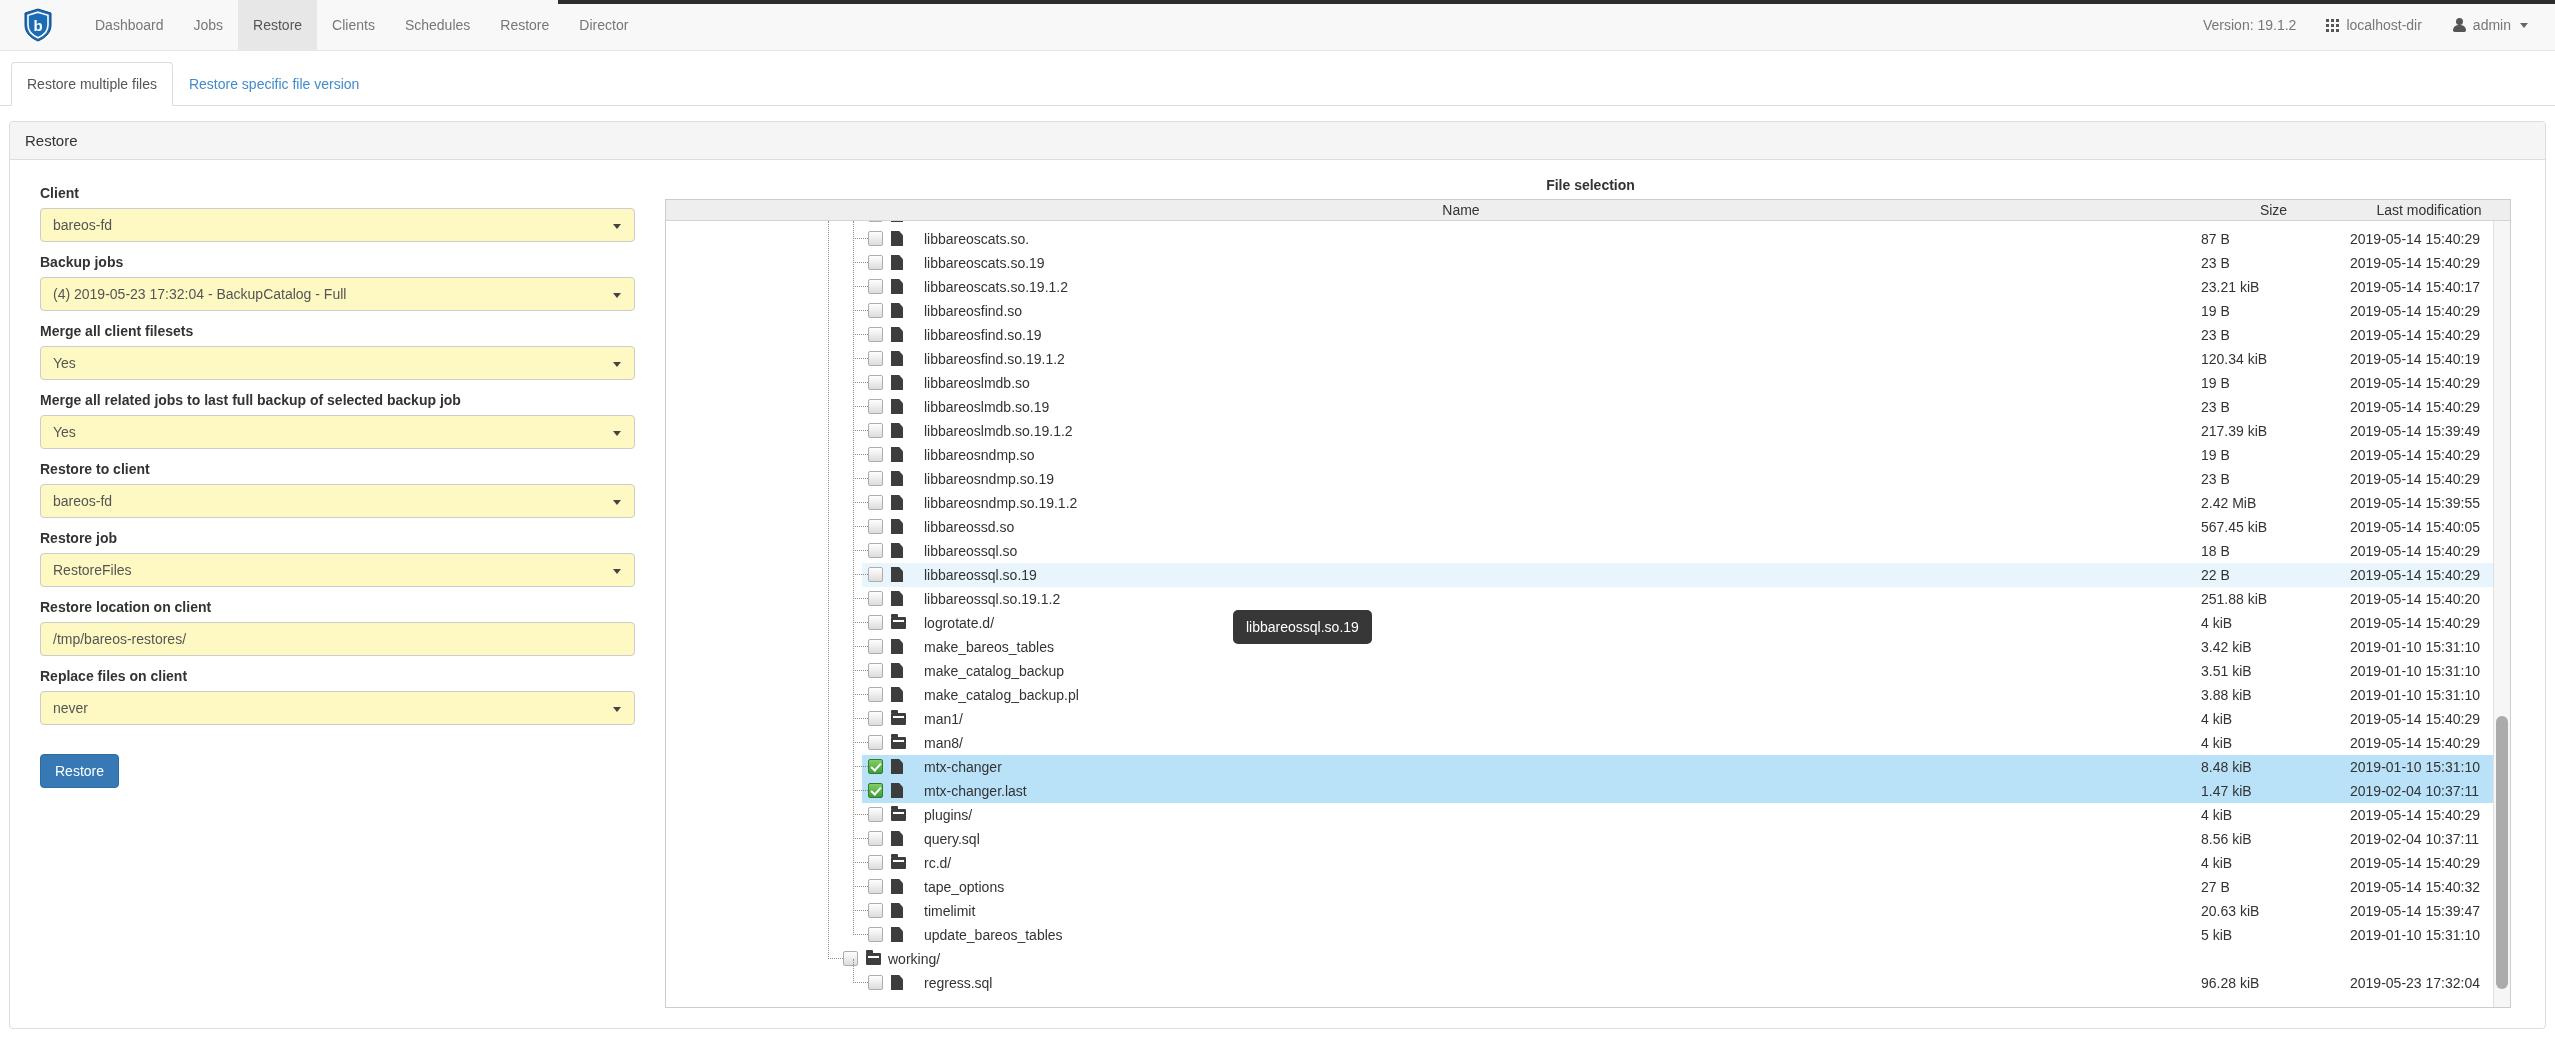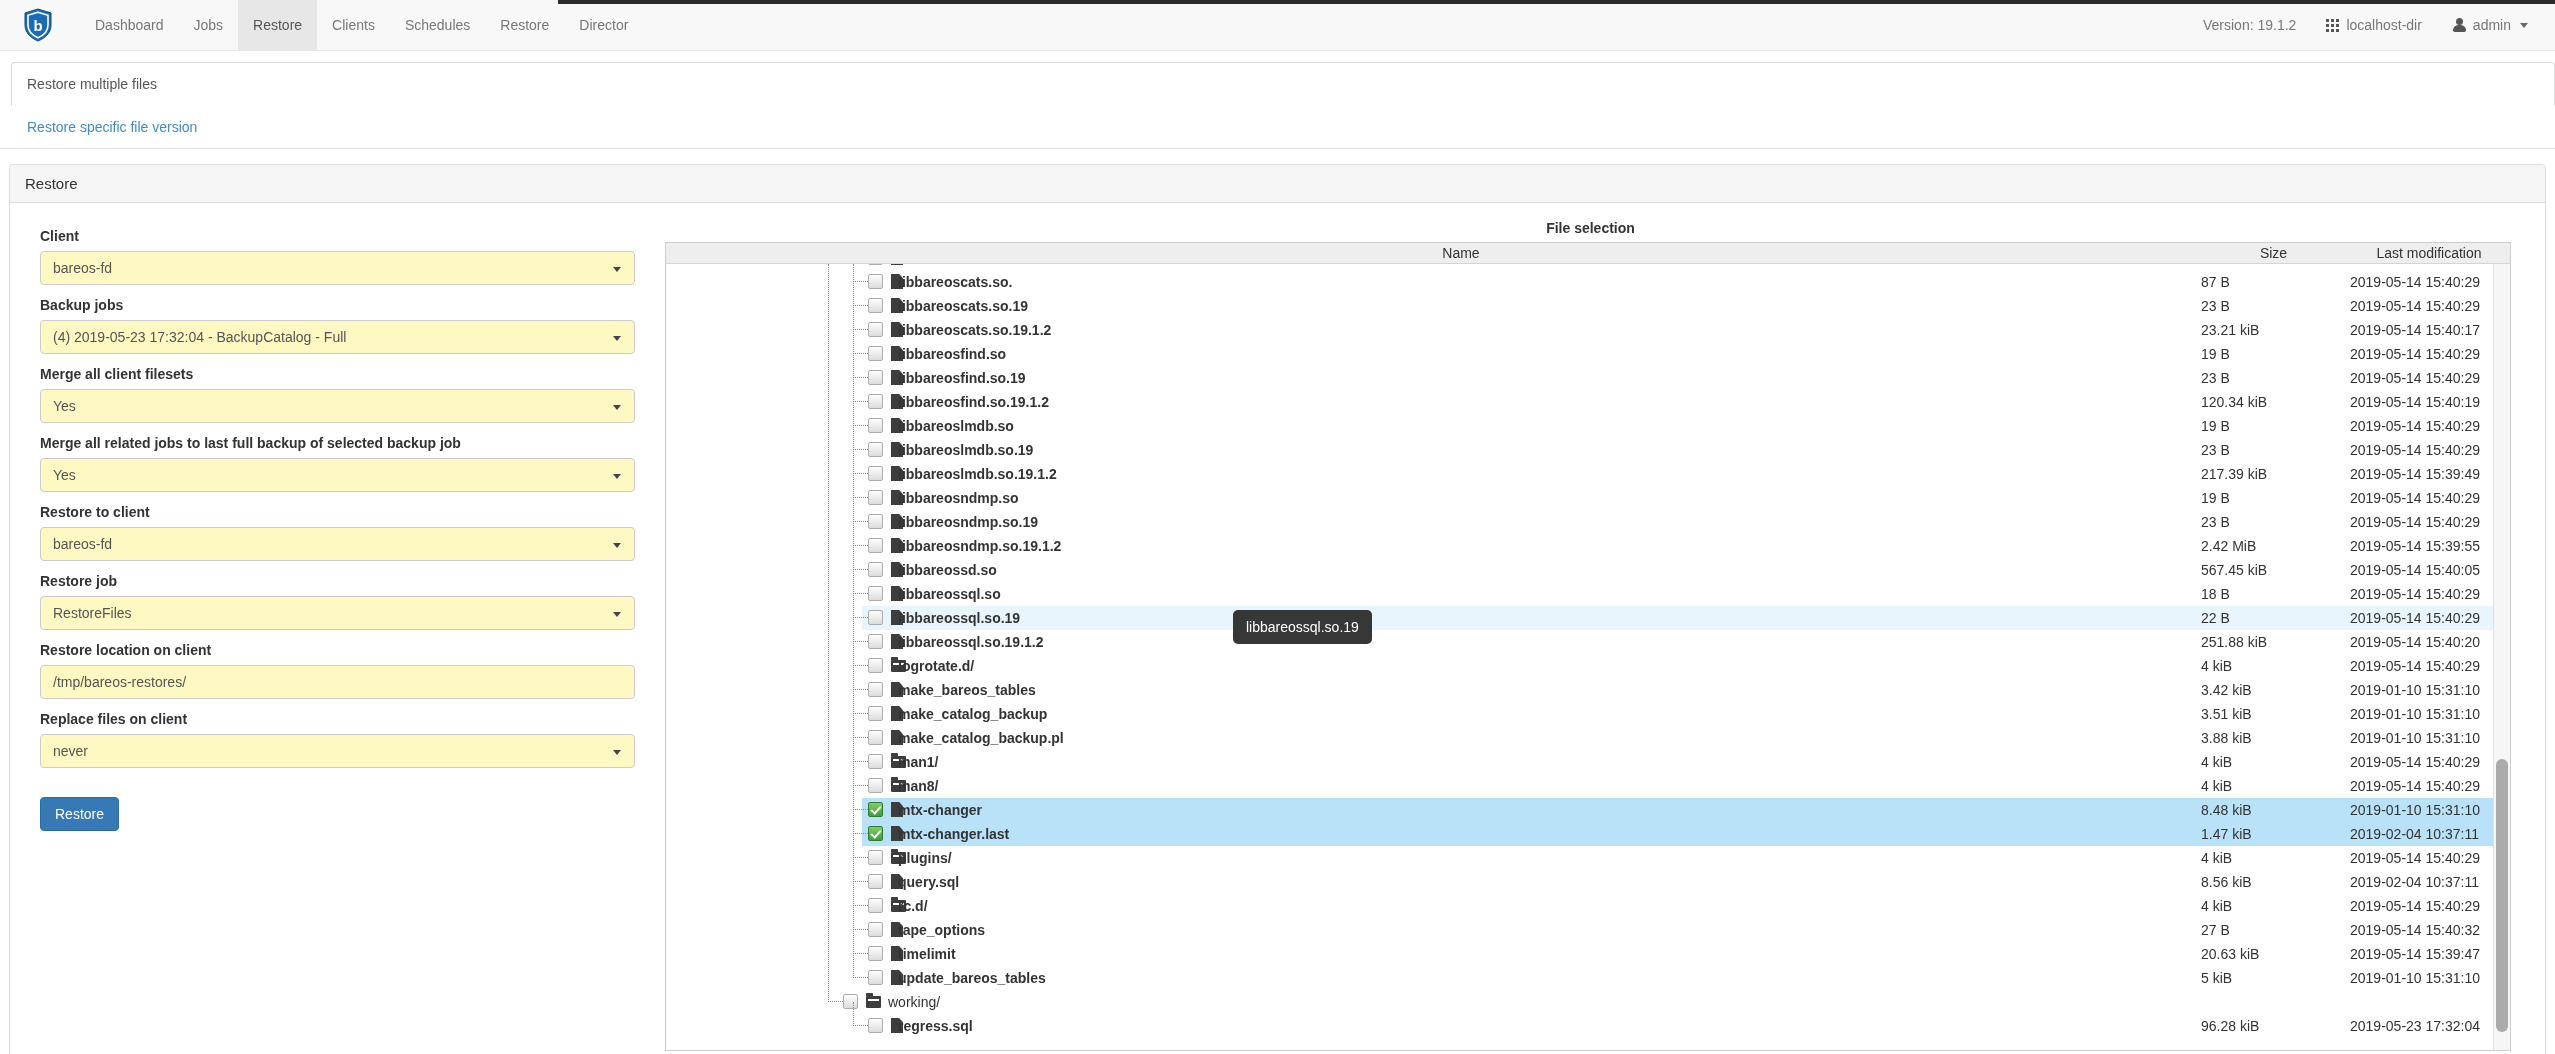--- a/index.html
+++ b/index.html
@@ -22,21 +22,21 @@
   .nav-right .nr { padding:0 15px; line-height:50px; color:#777; white-space:nowrap; display:flex; align-items:center; gap:7px; }
   a.nr { text-decoration:none; cursor:pointer; }
   .grid-icon { display:inline-block; width:13px; height:13px; position:relative; }
   .grid-icon i { position:absolute; width:3px; height:3px; background:#555; }
   .user-icon { display:inline-block; width:14px; height:14px; position:relative; }
   .user-icon::before { content:''; position:absolute; left:4px; top:0; width:7px; height:7px; border-radius:50%; background:#555; }
   .user-icon::after { content:''; position:absolute; left:1px; top:7px; width:13px; height:7px; border-radius:6px 6px 2px 2px; background:#555; }
   .caret-down { display:inline-block; width:0; height:0; border-left:4px solid transparent; border-right:4px solid transparent; border-top:5px solid #666; margin-left:2px; }
 
   
-  .tabs { display:flex; margin-top:11px; padding-left:11px; border-bottom:1px solid #ddd;flex-direction:column; }
+  .tabs { display:flex; margin-top:11px; padding-left:11px; border-bottom:1px solid #ddd; }
   .tab { padding:11px 15px; line-height:20px; border:1px solid transparent; margin-bottom:-1px; white-space:nowrap; }
   .tab.active { background:#fff; border-color:#ddd; border-bottom-color:#fff; border-radius:4px 4px 0 0; color:#555; cursor:default; }
   .tab.link { color:#428bca; cursor:pointer; }
 
   
   .panel { margin:15px 9px 0 9px; border:1px solid #ddd; border-radius:4px; }
   .panel-heading { background:#f5f5f5; border-bottom:1px solid #ddd; border-radius:4px 4px 0 0; padding:10px 15px; font-size:15px; color:#333; }
   .panel-body { padding:15px 15px 20px; display:flex; align-items:flex-start; }
 
   
@@ -77,21 +77,21 @@
   .cb.checked::after { content:''; position:absolute; left:2px; top:3px; width:8px; height:4px;
         border-left:2px solid #fff; border-bottom:2px solid #fff; transform:rotate(-48deg); }
   .ico { position:absolute; }
   .ico-file { top:4px; width:12px; height:15px; background:#3d3d3d; clip-path:polygon(0 0,68% 0,100% 28%,100% 100%,0 100%); }
   .ico-file.lvl2 { left:225px; }
   .ico-folder { top:6px; width:15px; height:12px; background:#3d3d3d; border-radius:1px; }
   .ico-folder.lvl2 { left:225px; } .ico-folder.lvl1 { left:200px; }
   .ico-folder::before { content:''; position:absolute; top:-3px; left:0; width:7px; height:3px; background:#3d3d3d; border-radius:1px 1px 0 0; }
   .ico-folder::after { content:''; position:absolute; top:3px; left:2px; right:2px; height:2px; background:#fff; }
   .fname { position:absolute; white-space:nowrap; color:#333; cursor:pointer; }
-  .fname.lvl2 { left:232px;font-weight:bold; } .fname.lvl1 { left:222px; }
+  .fname.lvl2 { left:258px; } .fname.lvl1 { left:222px; }
   .fsize { position:absolute; left:1535px; color:#333; }
   .fdate { position:absolute; left:1684px; color:#333; }
 
   .vg { position:absolute; border-left:1px dotted #8a8a8a; width:0; z-index:1; }
   .vg1 { left:162px; top:0; height:738px; }
   .vg2a { left:187px; top:0; height:714px; }
   .vg2b { left:187px; top:738px; height:24px; }
 
   .sbar { position:absolute; right:0; top:0; bottom:0; width:17px; background:#f6f6f6; border-left:1px solid #e0e0e0; z-index:2; cursor:pointer; }
   .sthumb { position:absolute; left:2px; width:12px; top:495px; height:273px; background:#ababab; border-radius:7px; }

